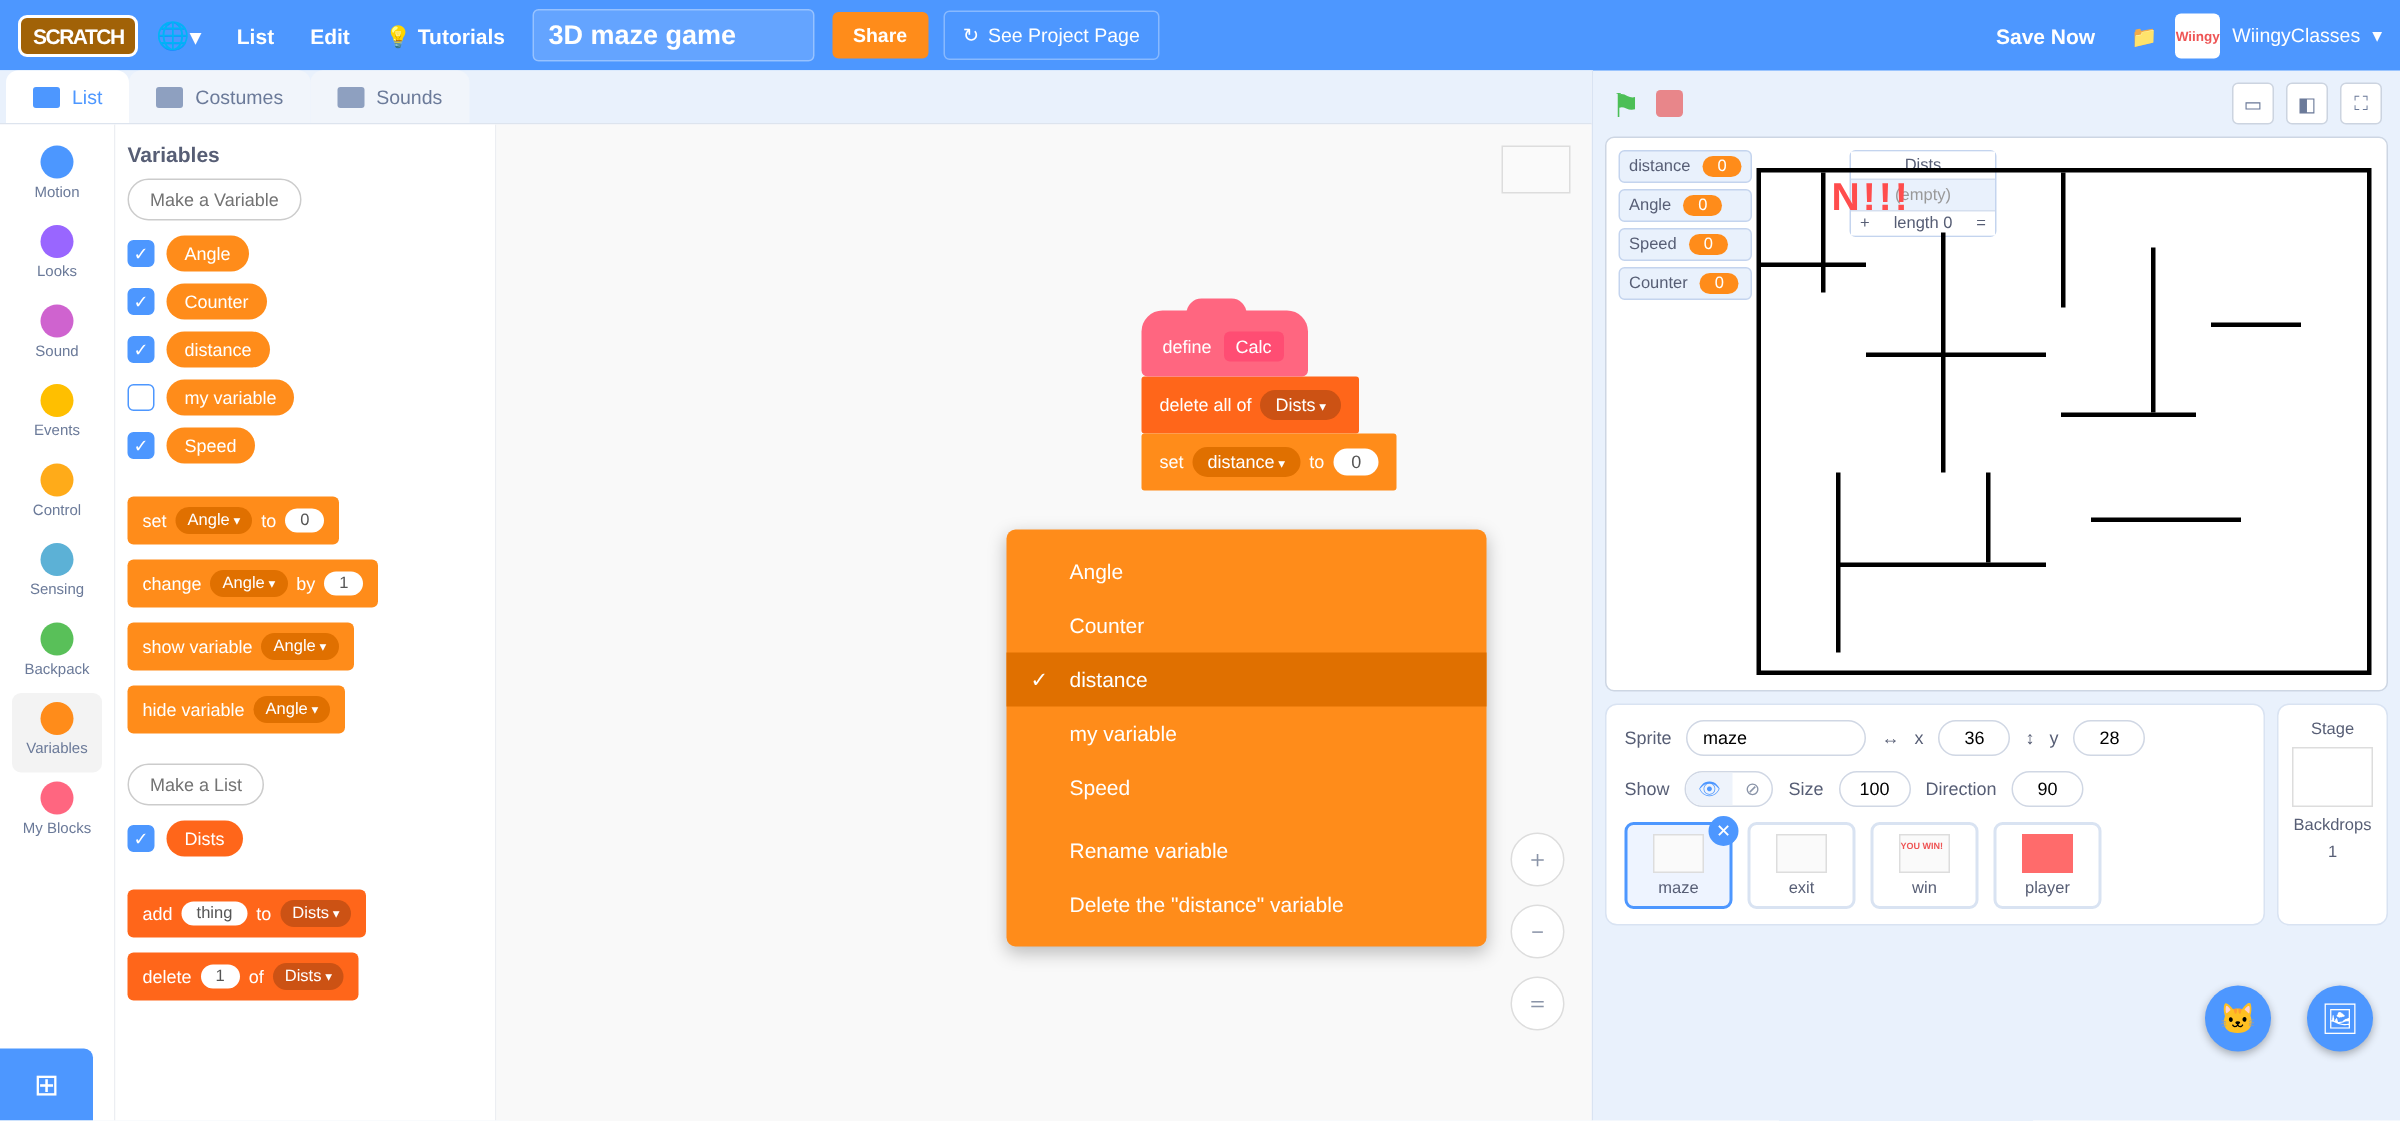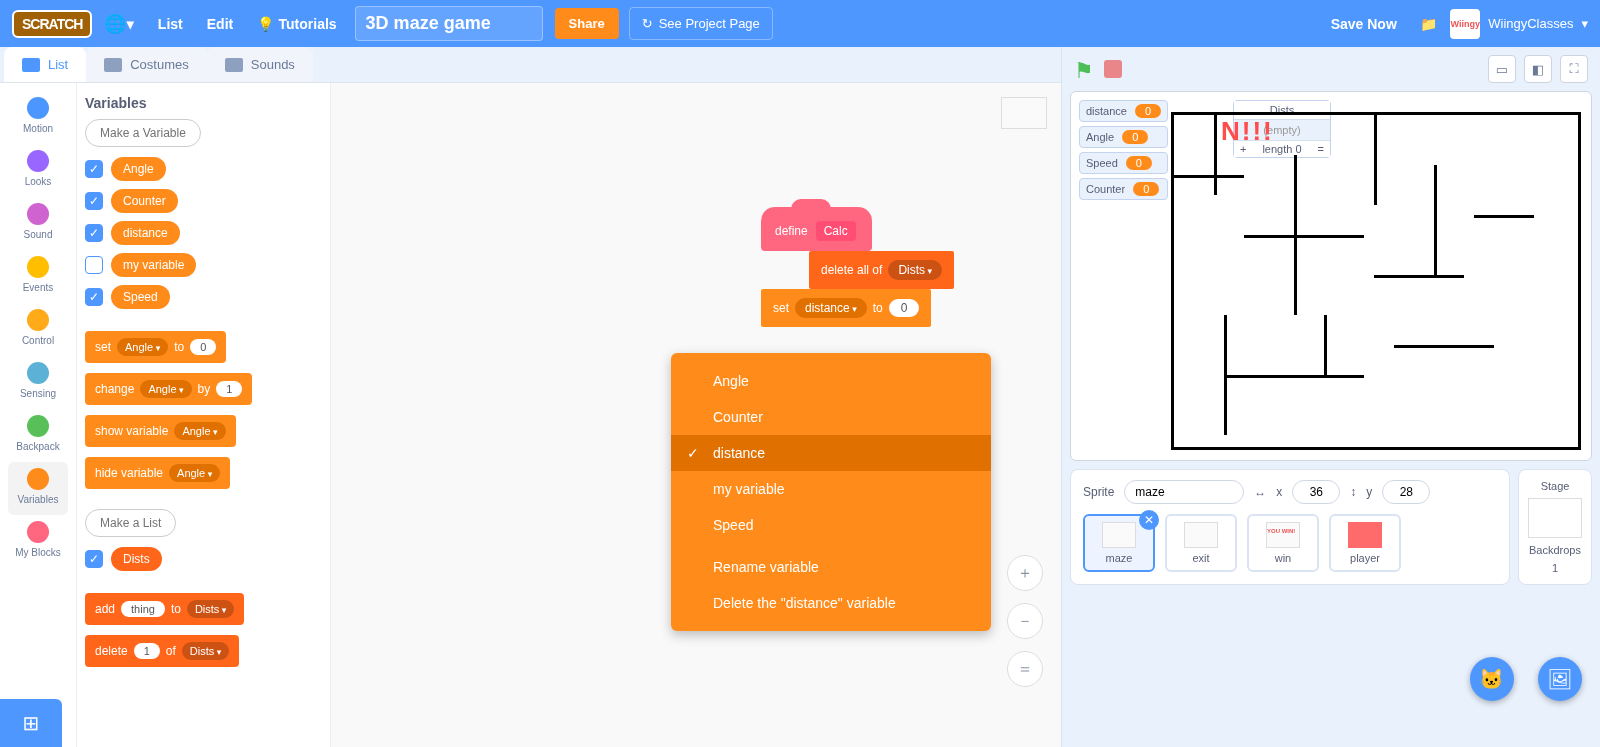--- a/index.html
+++ b/index.html
@@ -59,21 +59,21 @@
 .workspace { flex:1; position:relative; background:#f9f9f9; overflow:hidden;}
 .canvas-controls{ position:absolute; right:18px; bottom:60px; display:flex; flex-direction:column; gap:12px;}
 .round-ctrl{ width:36px; height:36px; border-radius:50%; background:#fff; border:1px solid #ddd; display:flex; align-items:center; justify-content:center; color:#8a94a8; cursor:pointer; font-size:16px;}
 .minimap{ position:absolute; right:14px; top:14px; width:46px; height:32px; border:1px solid #ddd; background:#fafafa;}
 
 
 .script{ position:absolute; left:430px; top:124px;}
 .define-hat{ background:#ff6680; color:#fff; border-radius:14px 14px 4px 4px; padding:14px 16px 10px 14px; display:inline-flex; align-items:center; gap:8px; font-size:12px; position:relative;}
 .define-hat::before{ content:""; position:absolute; left:30px; top:-8px; width:40px; height:16px; background:#ff6680; border-radius:10px 10px 0 0;}
 .stack-block{ background:#ff8c1a; color:#fff; padding:9px 12px; font-size:12px; display:inline-flex; align-items:center; gap:6px; margin-top:0; border-radius:2px;}
-.list-color{background:#ff661a;margin-left:48px;}
+.list-color{background:#ff661a;}
 .stack-block .inner-pill{ background:#e07000; padding:3px 10px; border-radius:12px;}
 .stack-block.list-color .inner-pill{ background:#cc5214;}
 .stack-block .num{ background:#fff; color:#555; border-radius:12px; padding:2px 12px;}
 
 
 .dropdown{ position:absolute; left:340px; top:270px; width:320px; background:#ff8c1a; border-radius:6px; padding:10px 0; box-shadow:0 4px 12px rgba(0,0,0,0.25); color:#fff;}
 .dropdown .item{ padding:10px 20px 10px 42px; font-size:14px; cursor:pointer; position:relative;}
 .dropdown .item.selected{ background:#e07000;}
 .dropdown .item.selected::before{ content:"✓"; position:absolute; left:16px;}
 .dropdown .divider{ height:6px;}
@@ -369,20 +369,31 @@
         <div class="info-row">
           <label>Sprite</label>
           <input class="text-input" value="maze" style="">
           <span>↔</span>
           <label>x</label>
           <input class="num-input" value="36" style="">
           <span>↕</span>
           <label>y</label>
           <input class="num-input" value="28" style="">
         </div>
+        <div class="info-row">
+          <label>Show</label>
+          <div class="toggle">
+            <div class="opt active">👁</div>
+            <div class="opt">⊘</div>
+          </div>
+          <label>Size</label>
+          <input class="num-input" value="100" style="">
+          <label>Direction</label>
+          <input class="num-input" value="90" style="">
+        </div>
         <div class="sprite-list" id="sprite-list">
             <div class="sprite-tile selected">
               <div class="del">✕</div>
   <div class="thumb"></div>
   <span>maze</span>
             </div>
             <div class="sprite-tile">
   <div class="thumb"></div>
   <span>exit</span>
             </div>

